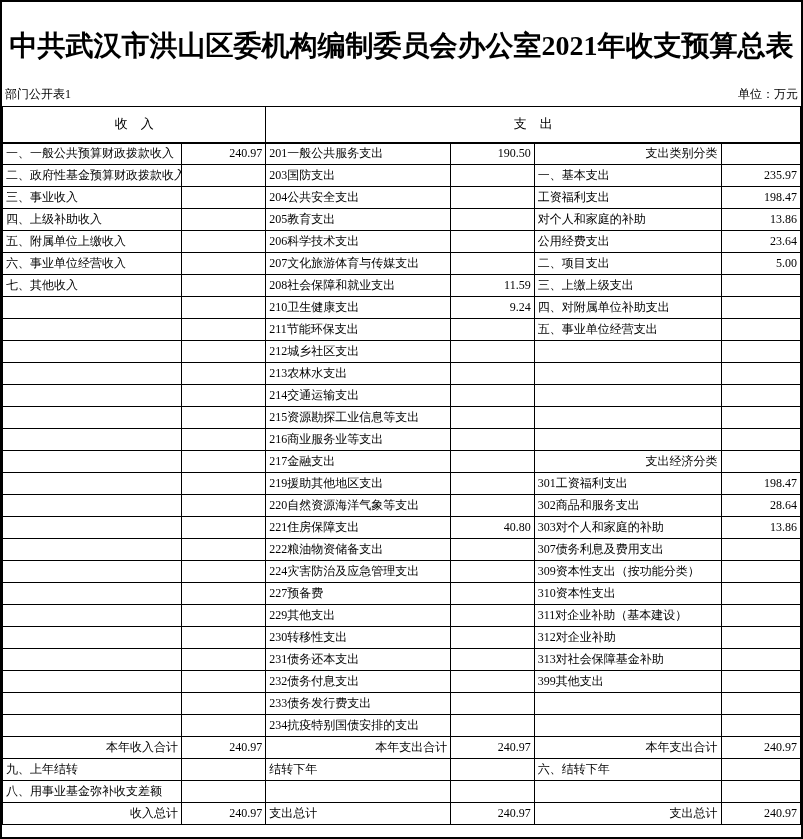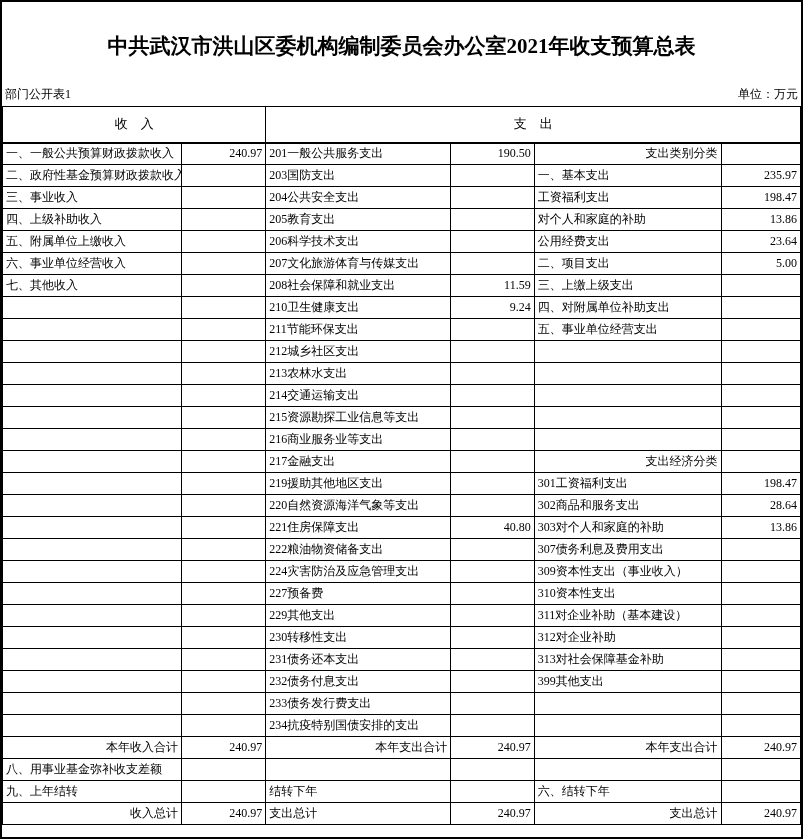--- a/index.html
+++ b/index.html
@@ -13,21 +13,21 @@
     width: 803px; height: 839px;
     border: 2px solid #000;
     background: #fff;
     overflow: hidden;
   }
   .title {
     margin-top: 22px;
     height: 44px;
     line-height: 44px;
     text-align: center;
-    font-size: 21px;
+    font-size: 28px;
     font-weight: bold;
     white-space: nowrap;
   }
   .meta-row {
     margin-top: 16px;
     height: 20px;
     display: flex;
     justify-content: space-between;
     align-items: center;
     font-size: 12px;
@@ -245,21 +245,21 @@
           <td class="item">222粮油物资储备支出</td>
           <td class="num"></td>
           <td class="item">307债务利息及费用支出</td>
           <td class="num"></td>
         </tr>
         <tr>
           <td class="item"></td>
           <td class="num"></td>
           <td class="item">224灾害防治及应急管理支出</td>
           <td class="num"></td>
-          <td class="item">309资本性支出（事业收入）</td>
+          <td class="item">309资本性支出（按功能分类）</td>
           <td class="num"></td>
         </tr>
         <tr>
           <td class="item"></td>
           <td class="num"></td>
           <td class="item">227预备费</td>
           <td class="num"></td>
           <td class="item">310资本性支出</td>
           <td class="num"></td>
         </tr>
@@ -313,33 +313,33 @@
         </tr>
         <tr>
           <td class="item center">本年收入合计</td>
           <td class="num">240.97</td>
           <td class="item center">本年支出合计</td>
           <td class="num">240.97</td>
           <td class="item center">本年支出合计</td>
           <td class="num">240.97</td>
         </tr>
         <tr>
+          <td class="item">九、上年结转</td>
+          <td class="num"></td>
+          <td class="item">结转下年</td>
+          <td class="num"></td>
+          <td class="item">六、结转下年</td>
+          <td class="num"></td>
+        </tr>
+        <tr>
           <td class="item">八、用事业基金弥补收支差额</td>
           <td class="num"></td>
           <td class="item"></td>
           <td class="num"></td>
           <td class="item"></td>
-          <td class="num"></td>
-        </tr>
-        <tr>
-          <td class="item">九、上年结转</td>
-          <td class="num"></td>
-          <td class="item">结转下年</td>
-          <td class="num"></td>
-          <td class="item">六、结转下年</td>
           <td class="num"></td>
         </tr>
         <tr>
           <td class="item center">收入总计</td>
           <td class="num">240.97</td>
           <td class="item">支出总计</td>
           <td class="num">240.97</td>
           <td class="item center">支出总计</td>
           <td class="num">240.97</td>
         </tr>

